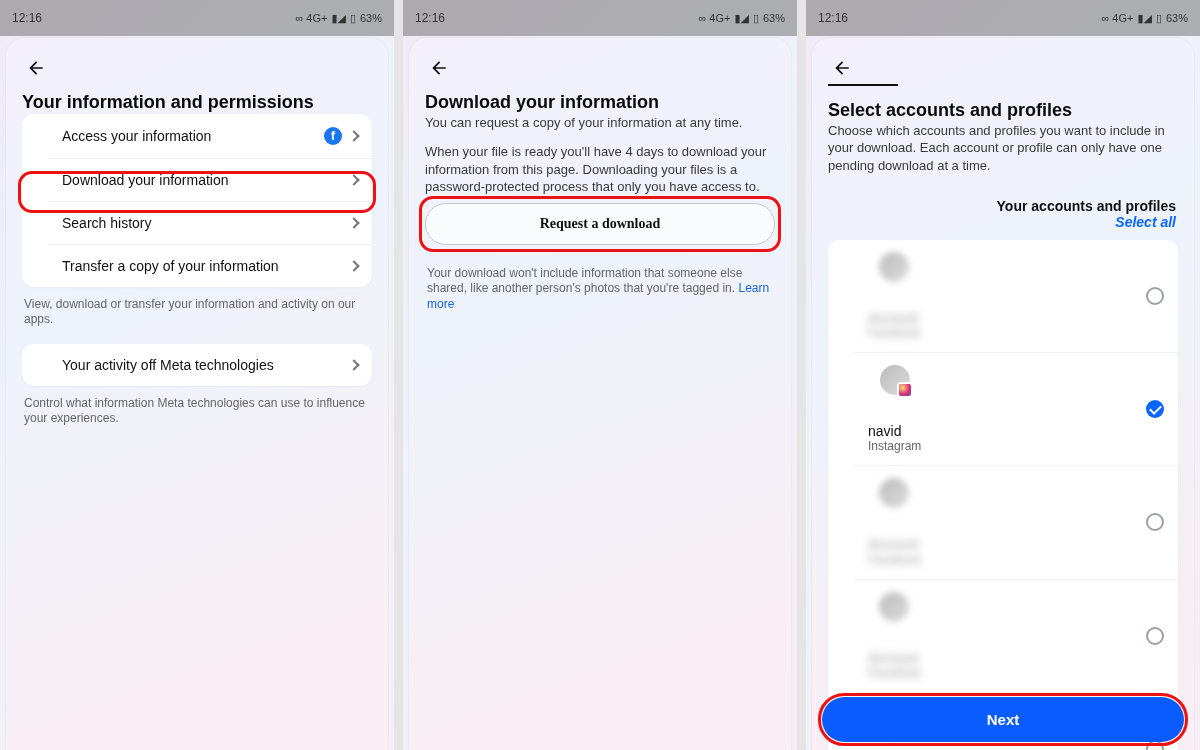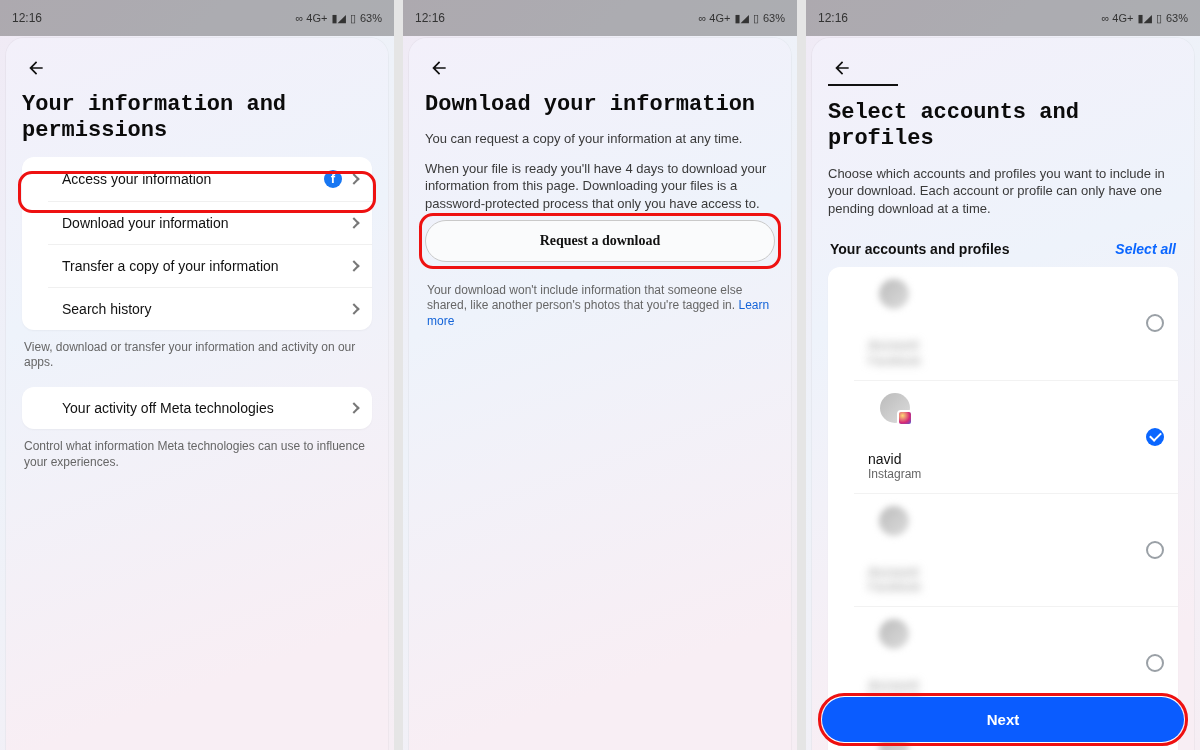--- a/index.html
+++ b/index.html
@@ -41,21 +41,21 @@
     background: linear-gradient(160deg,#f3f0fa 0%, #eef3fb 35%, #f8eef4 85%);
     border-radius: 18px 18px 0 0;
     padding: 16px 16px 16px;
     overflow:hidden;
     box-shadow: 0 0 0 1px rgba(0,0,0,0.03);
   }
   .back-btn {
     width:28px;height:28px;display:flex;align-items:center;justify-content:center;
     font-size:20px;color:#111;cursor:pointer;margin-bottom:10px;
   }
-  h1.page-title { font-size:22px; font-weight:700; color:#0b0b0b; margin-bottom:12px; line-height:1.2;font-family:Liberation Mono, monospace;}
+  h1.page-title { font-size:18px; font-weight:700; color:#0b0b0b; line-height:1.2;}
   .subtext { font-size:13px; color:#3a3a3a; line-height:1.35; margin-bottom:12px;}
   .small-caption { font-size:12px; color:#666; line-height:1.3; margin:8px 2px 16px;}
   .card {
     background:#fff;
     border-radius:12px;
     box-shadow:0 1px 2px rgba(0,0,0,0.04);
     margin-bottom:10px;
     overflow:hidden;
     padding-left:26px;
   }
@@ -77,21 +77,21 @@
     border:3px solid #e11; border-radius:14px;
     position:absolute; pointer-events:none;
   }
   .pill-btn {
     width:100%; border:1px solid #c9c9c9; background:#fafbfc;
     border-radius:22px; padding:12px 10px; font-size:14px; font-weight:600;
     color:#111; text-align:center; cursor:pointer;font-family:Liberation Serif, serif;
   }
   .pill-wrap { position:relative; padding:3px 0; }
   .link { color:#1464d8; cursor:pointer; }
-  .section-head { display:flex; justify-content:space-between; align-items:flex-start; margin:24px 2px 10px;}
+  .section-head { display:flex; justify-content:space-between; align-items:flex-end; margin:24px 2px 10px;flex-direction:column;}
   .section-head .lbl{ font-size:14px; font-weight:600; color:#111;}
   .section-head .selall{ font-size:14px; font-weight:600; color:#0a66ff; cursor:pointer;font-style:italic;}
   .acct-row {
     display:flex; align-items:center; justify-content:space-between;
     padding:12px 14px; border-bottom:1px solid #f2f2f2;
   }
   .acct-row:last-child{border-bottom:none;}
   .acct-left{display:flex;align-items:center;gap:28px;flex-direction:column;}
   .avatar{
     width:30px;height:30px;border-radius:50%;
@@ -159,29 +159,29 @@
       <div class="row">
         <span class="left">
             <span>Download your information</span>
           </span>
         <span class="right">
             <span class="chev"></span>
           </span>
       </div>
       <div class="row">
         <span class="left">
+            <span>Search history</span>
+          </span>
+        <span class="right">
+            <span class="chev"></span>
+          </span>
+      </div>
+      <div class="row">
+        <span class="left">
             <span>Transfer a copy of your information</span>
-          </span>
-        <span class="right">
-            <span class="chev"></span>
-          </span>
-      </div>
-      <div class="row">
-        <span class="left">
-            <span>Search history</span>
           </span>
         <span class="right">
             <span class="chev"></span>
           </span>
       </div>
     </div>
     <div class="highlight-red" style="left:12px;right:12px;top:133px;height:42px;"></div>
 
     <div class="small-caption">View, download or transfer your information and activity on our apps.</div>
 

